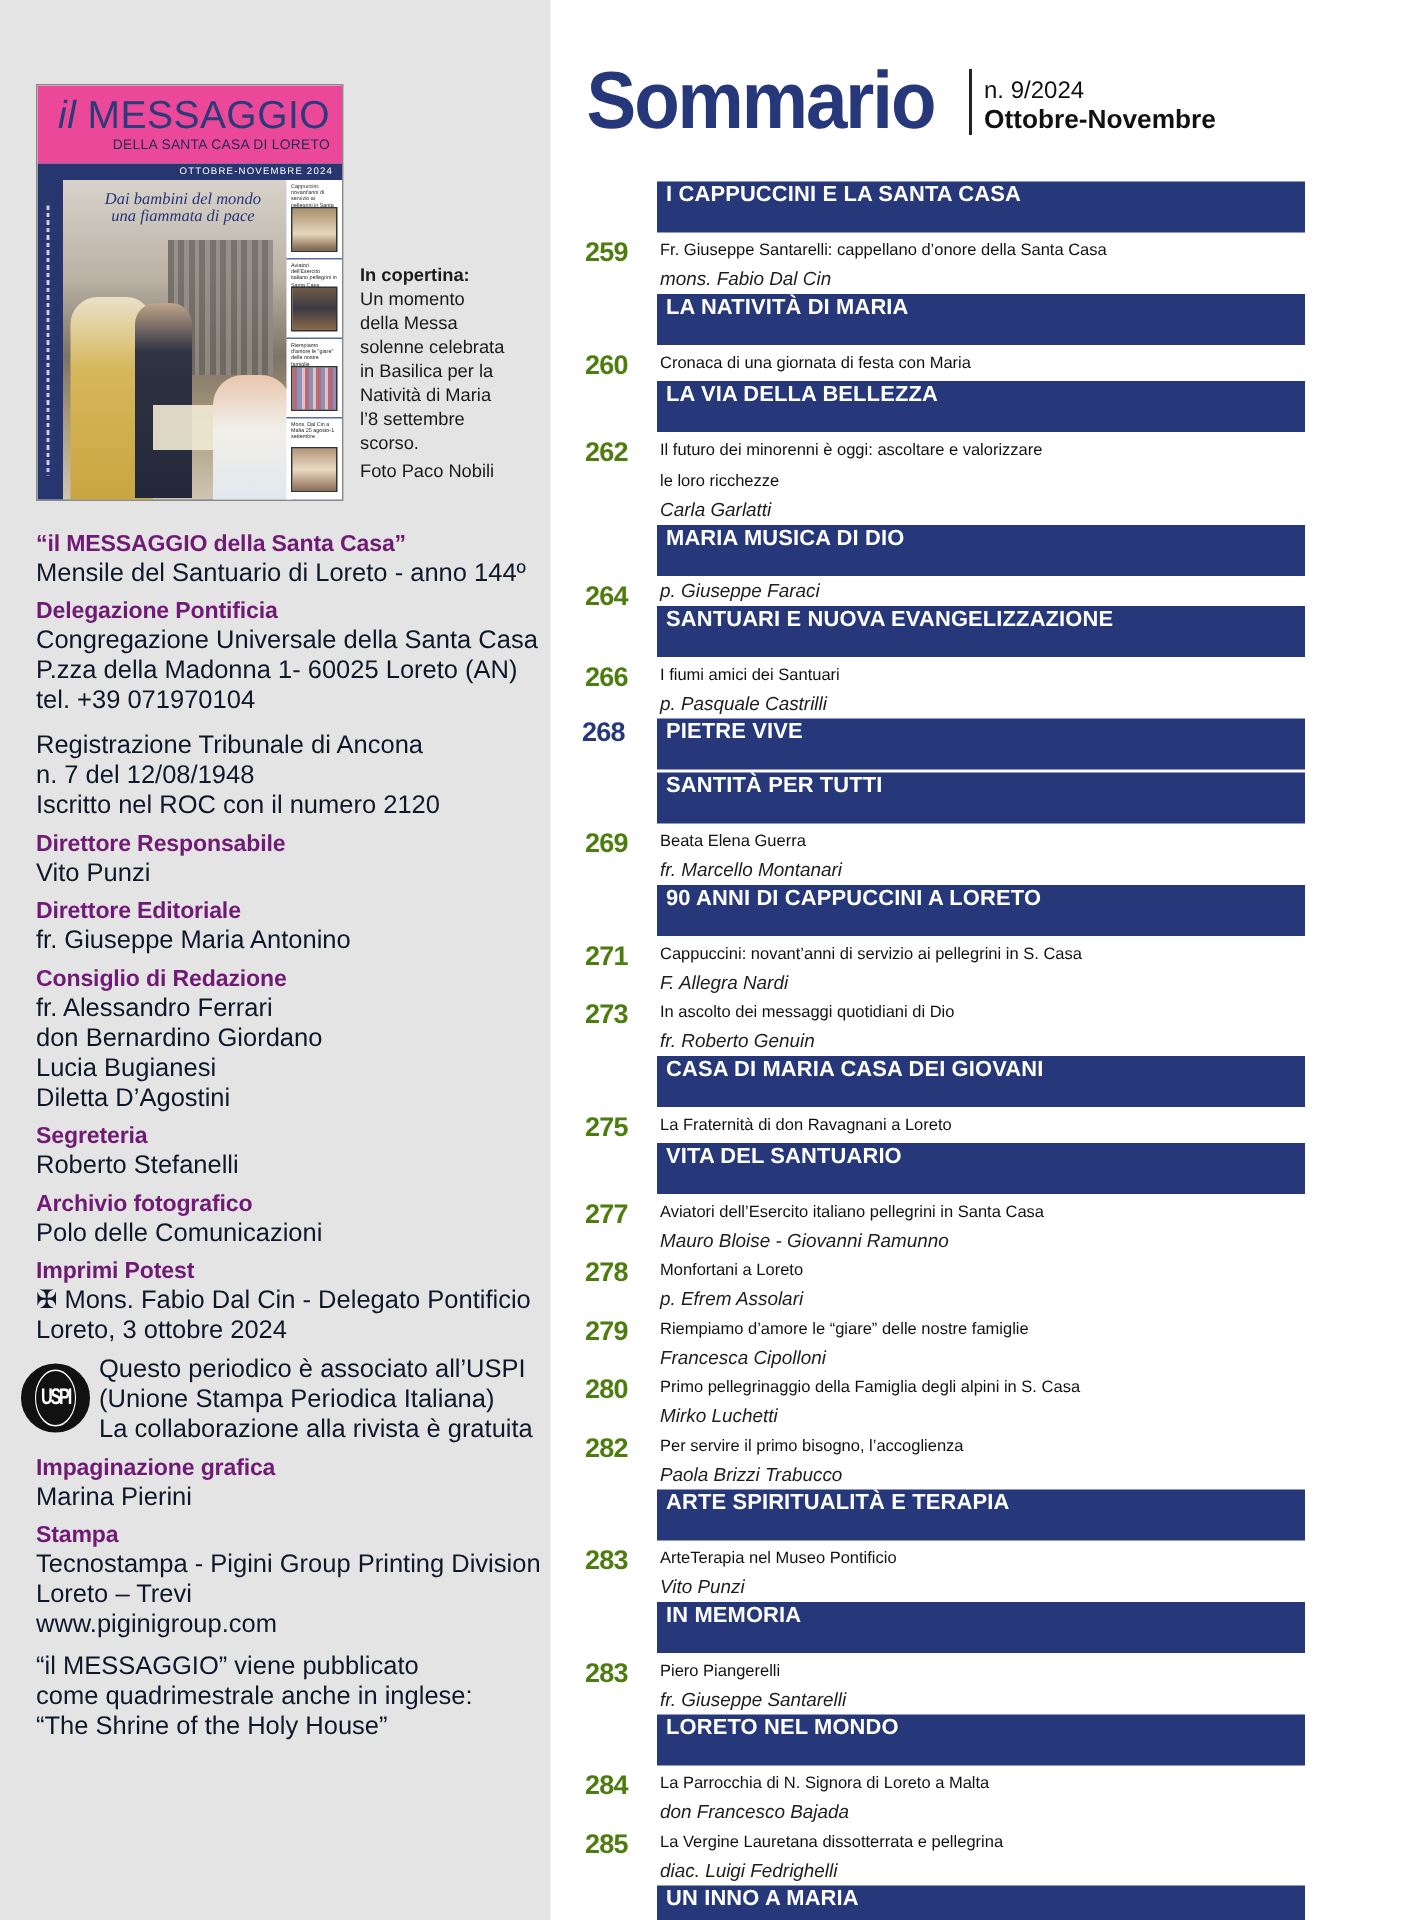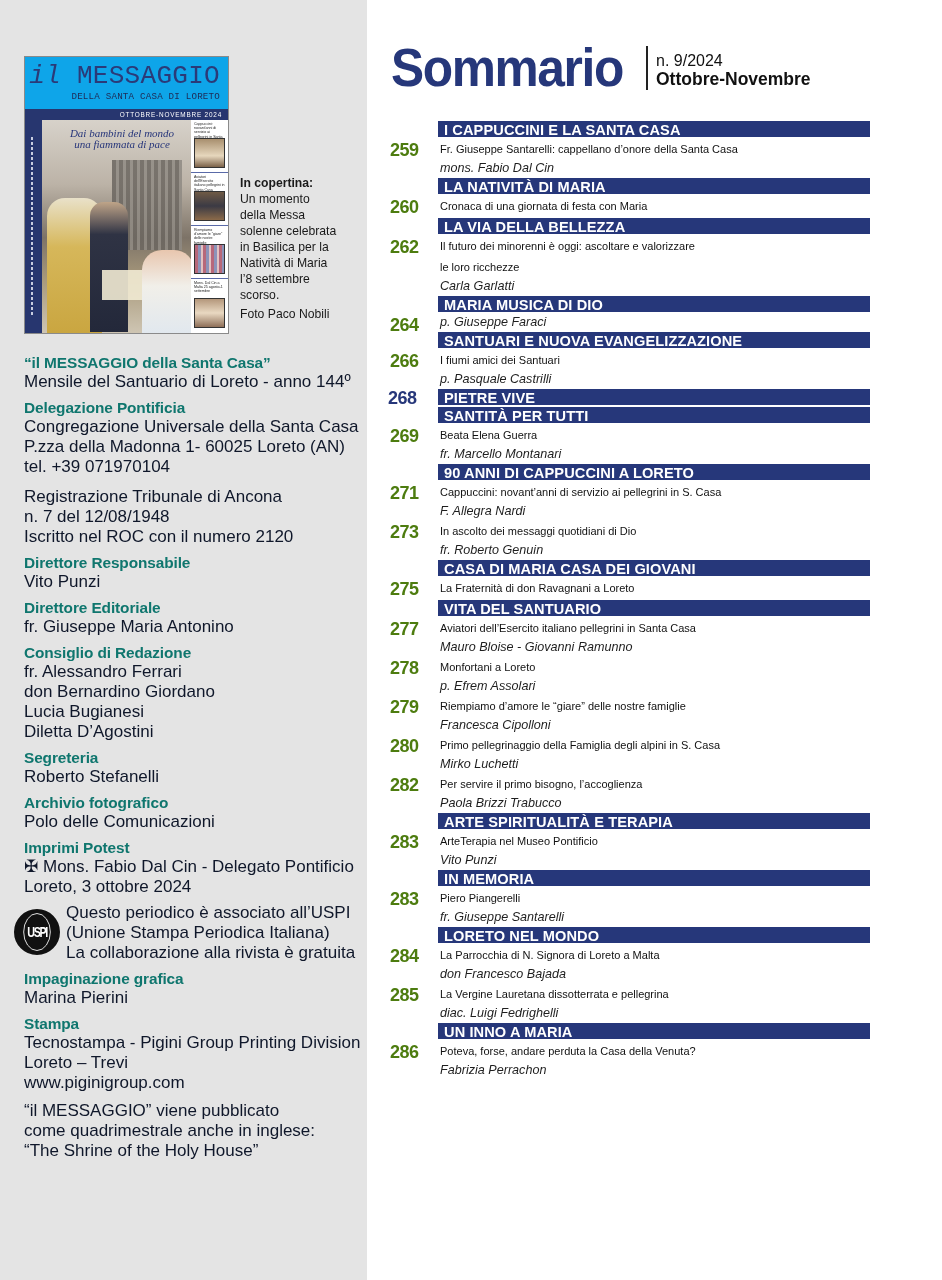--- a/index.html
+++ b/index.html
@@ -9,22 +9,22 @@
   
   .left {
     position: absolute; left: 0; top: 0; width: 367px; height: 1280px;
     background: #e4e4e4;
   }
   .cover {
     position: absolute; left: 24px; top: 56px; width: 205px; height: 278px;
     background: #ffffff; border: 1px solid #8a8a8a; overflow: hidden;
   }
   .cover-mast {
-    position: absolute; left: 0; top: 0; width: 100%; height: 52px; background: #0ea5e9;
-    color: #2b3a78; font-family: Liberation Mono, monospace;
+    position: absolute; left: 0; top: 0; width: 100%; height: 52px; background: #ec4899;
+    color: #2b3a78; font-family: Liberation Sans, sans-serif;
   }
   .cover-title { position: absolute; right: 8px; top: 6px; font-size: 26px; line-height: 26px; letter-spacing: 0.3px; }
   .cover-title i { font-style: italic; }
   .cover-sub { position: absolute; right: 8px; top: 34px; font-size: 9.2px; color: #1f2a55; letter-spacing: 0.2px; }
   .cover-band {
     position: absolute; left: 0; top: 52px; width: 100%; height: 226px; background: #27366f;
   }
   .cover-date { position: absolute; right: 6px; top: 54px; font-size: 6.4px; color: #ffffff; letter-spacing: 0.8px; }
   .cover-photo {
     position: absolute; left: 17px; top: 63px; width: 152px; height: 214px;
@@ -54,21 +54,21 @@
 
   .caption {
     position: absolute; left: 240px; top: 175px; width: 122px;
     font-size: 12.2px; line-height: 16px; color: #1a1a1a;
   }
   .caption .cap-head { font-weight: bold; display: block; }
   .caption .credit { display: block; margin-top: 3px; }
 
   .colophon { position: absolute; left: 24px; top: 353px; width: 340px; }
   .c-block { margin-bottom: 6px; }
-  .c-head { font-weight: bold; font-size: 15.4px; line-height: 19px; color: #0f766e; letter-spacing: -0.1px; }
+  .c-head { font-weight: bold; font-size: 15.4px; line-height: 19px; color: #701a75; letter-spacing: -0.1px; }
   .c-line { font-size: 17px; line-height: 20px; color: #0f172a; white-space: nowrap; }
 
   .uspi { position: relative; padding-left: 44px; margin: 2px 0 6px 0; }
   .uspi-logo {
     position: absolute; left: -10px; top: 6px; width: 46px; height: 46px; border-radius: 50%;
     background: #111; color: #fff; display: flex; align-items: center; justify-content: center;
     border: 2px solid #111;
   }
   .uspi-logo span {
     display: block; width: 38px; height: 38px; border-radius: 50%; border: 1.5px solid #fff;
@@ -83,21 +83,21 @@
     position: absolute; left: 0; top: 0; font-weight: bold; color: #26377a;
     font-size: 54px; line-height: 58px; letter-spacing: -1.5px;
     transform: scaleX(0.92); transform-origin: left center;
   }
   .title-sep { position: absolute; left: 255px; top: 8px; width: 2px; height: 44px; background: #222; }
   .issue { position: absolute; left: 265px; top: 14px; font-size: 16px; line-height: 18px; color: #111; white-space: nowrap; }
   .issue .period { display: block; font-weight: bold; font-size: 17.5px; }
 
   .toc { position: absolute; left: 388px; top: 121px; width: 482px; }
   .sec-bar {
-    position: relative; margin-left: 50px; height: 16px; background: #26377a; color: #fff;
+    position: relative; margin-left: 50px; height: 34px; background: #26377a; color: #fff;
     font-weight: bold; font-size: 14.6px; line-height: 19px; padding-left: 6px; letter-spacing: 0.1px;
     margin-bottom: 2px; white-space: nowrap;
   }
   .sec-bar.with-page { margin-top: 0; }
   .sec-bar .bar-page {
     position: absolute; left: -50px; top: 0; width: 44px; color: #26377a; font-weight: bold;
     font-size: 18px; line-height: 19px; letter-spacing: -0.5px;
   }
   .entry { position: relative; padding-left: 52px; margin-bottom: 1px; }
   .entry .pg {

